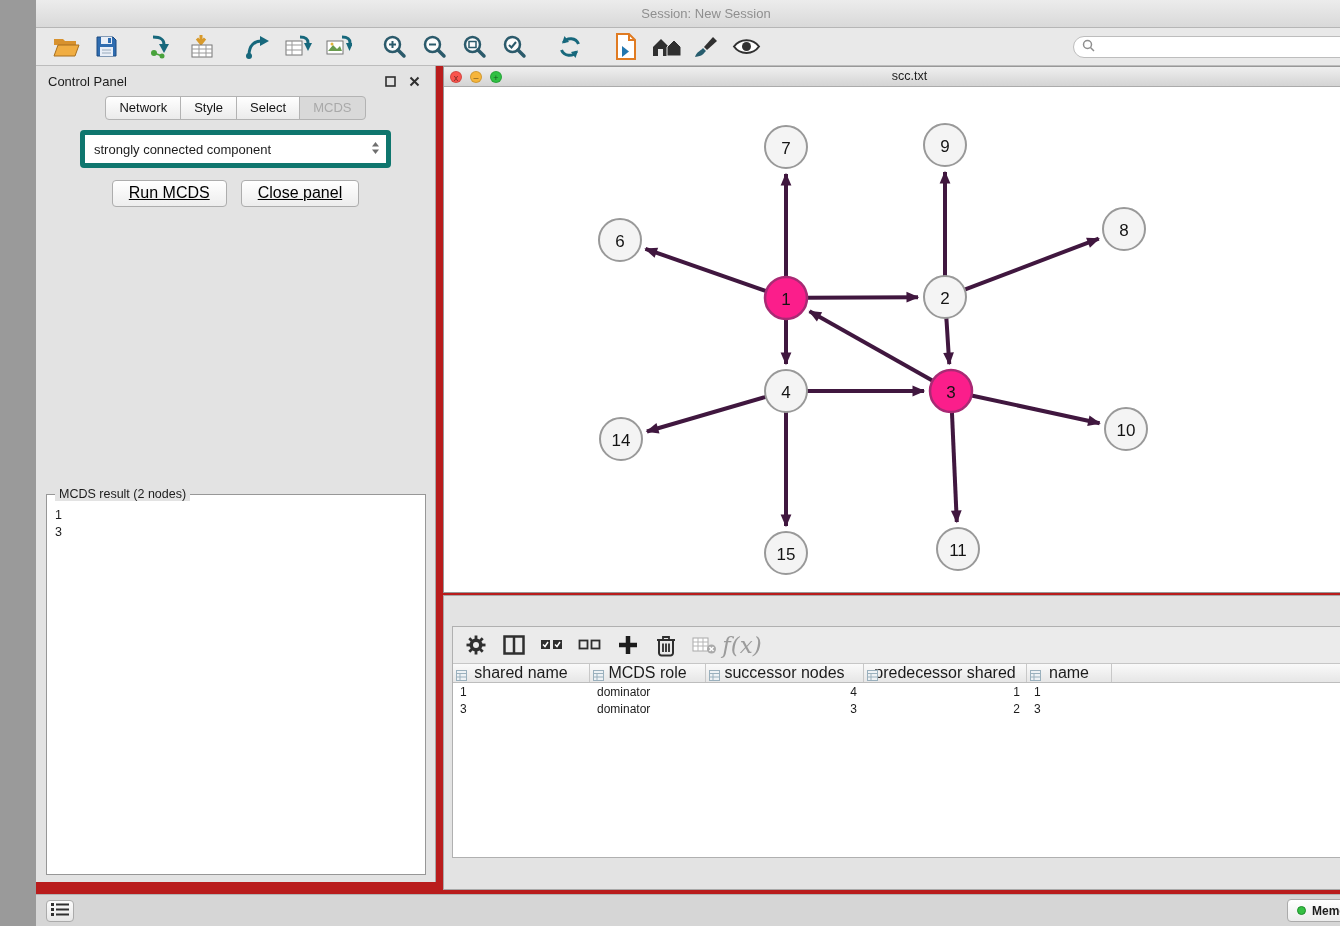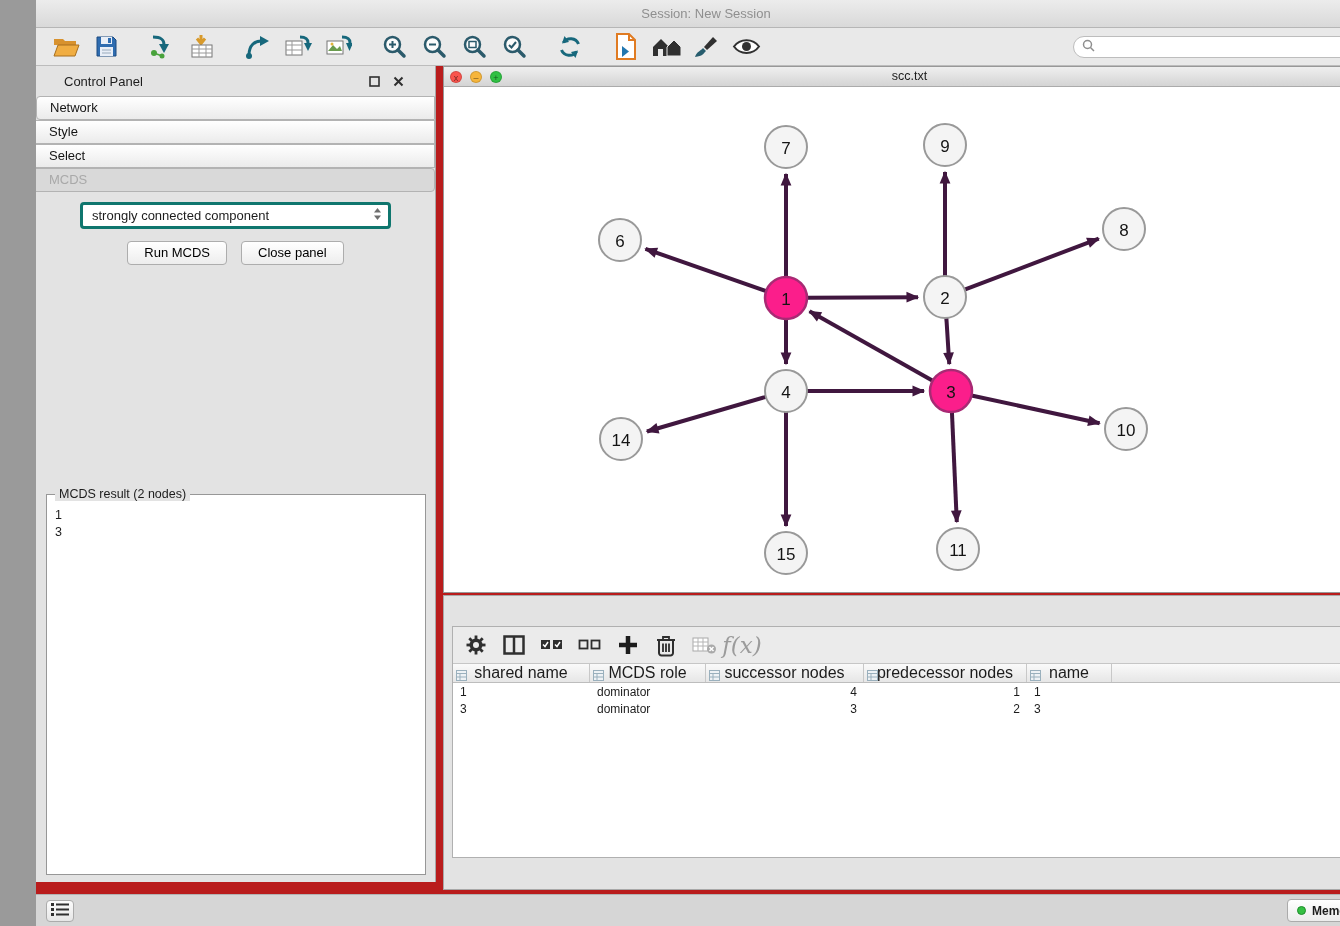--- a/index.html
+++ b/index.html
@@ -17,36 +17,36 @@
     background:#e9e9e9; border-bottom:1px solid #bcbcbc; display:flex; align-items:center; padding:0 10px; }
   .tool-btn { width:40px; height:32px; display:flex; align-items:center; justify-content:center; border-radius:4px; flex:0 0 auto; }
   .tool-btn.gap { margin-left:16px; }
   .search-box { margin-left:auto; width:293px; height:22px; background:#fff; border:1px solid #bdbdbd;
     border-radius:11px; display:flex; align-items:center; padding:0 8px; gap:5px; }
   .search-box input { border:none; outline:none; flex:1; font-size:12px; background:transparent; font-family:"Liberation Sans",sans-serif; }
 
   
   .control-panel { position:absolute; left:0; top:66px; width:400px; height:816px;
     background:#e3e3e3; border-right:1px solid #a8a8a8; }
-  .panel-header { height:30px; display:flex; align-items:center; padding:0 28px; font-size:13px; }
+  .panel-header { height:30px; display:flex; align-items:center; padding:0 12px; font-size:13px; }
   .panel-header .spacer { flex:1; }
   .win-btn { width:18px; height:18px; display:flex; align-items:center; justify-content:center; margin-left:6px; }
-  .tab-row { display:flex; justify-content:center;flex-direction:column; }
+  .tab-row { display:flex; justify-content:center; }
   .tab { font-size:13px; padding:3px 13px 4px; background:linear-gradient(#ffffff,#ebebeb);
     border:1px solid #b3b3b3; margin-left:-1px; color:#141414; }
   .tab:first-child { border-radius:4px 0 0 4px; margin-left:0; }
   .tab:last-child { border-radius:0 4px 4px 0; }
   .tab.active { background:#d9d9d9; color:#a9a9a9; }
   .opt-label { text-align:center; margin-top:20px; font-size:13px; }
-  .combo { margin:10px 44px 0 44px; height:27px; background:#fff; border:3px solid #0f766e; border-radius:4px;
+  .combo { margin:10px 44px 0 44px; height:38px; background:#fff; border:5px solid #0f766e; border-radius:4px;
     display:flex; align-items:center; padding:0 6px 0 9px; font-size:13px; }
   .combo .combo-value { flex:1; }
   .btn-row { display:flex; justify-content:center; gap:14px; margin-top:12px; }
   .push-btn { background:linear-gradient(#ffffff,#ededed); border:1px solid #adadad; border-radius:4px;
-    padding:3px 16px 4px; font-size:13px; }
+    padding:3px 16px 4px; font-size:16px;text-decoration:underline; }
   .result-box { position:absolute; left:10px; top:428px; width:380px; height:381px;
     background:#fff; border:1px solid #979797; }
   .result-title { position:absolute; top:-8px; left:8px; background:#e3e3e3; padding:0 4px; font-size:12.5px; }
   .result-items { padding:12px 8px 0 8px; font-size:12.5px; line-height:17px; }
 
   
   .network-window { position:absolute; left:407px; top:66px; width:933px; height:527px;
     background:#fff; border:1px solid #989898; }
   .net-titlebar { height:20px; background:linear-gradient(#efefef,#d4d4d4); border-bottom:1px solid #ababab;
     position:relative; text-align:center; font-size:12.5px; line-height:19px; color:#1c1c1c; }
@@ -416,21 +416,21 @@
                 <rect x="0.5" y="0.5" width="10" height="10" fill="#eef2f5" stroke="#9ab0bd"></rect>
                 <path d="M0.5 3.5 h10 M4 3.5 V10.5 M0.5 7 h10" stroke="#9ab0bd" fill="none"></path>
               </svg></span>
             <span>successor nodes</span>
           </div>
           <div class="th" style="width: 163px;">
             <span class="sort-ic"><svg width="11" height="11" viewBox="0 0 11 11">
                 <rect x="0.5" y="0.5" width="10" height="10" fill="#eef2f5" stroke="#9ab0bd"></rect>
                 <path d="M0.5 3.5 h10 M4 3.5 V10.5 M0.5 7 h10" stroke="#9ab0bd" fill="none"></path>
               </svg></span>
-            <span>predecessor nodes</span>
+            <span>predecessor shared</span>
           </div>
           <div class="th" style="width: 85px;">
             <span class="sort-ic"><svg width="11" height="11" viewBox="0 0 11 11">
                 <rect x="0.5" y="0.5" width="10" height="10" fill="#eef2f5" stroke="#9ab0bd"></rect>
                 <path d="M0.5 3.5 h10 M4 3.5 V10.5 M0.5 7 h10" stroke="#9ab0bd" fill="none"></path>
               </svg></span>
             <span>name</span>
           </div>
           <div class="th-fill"></div>
         </div>

